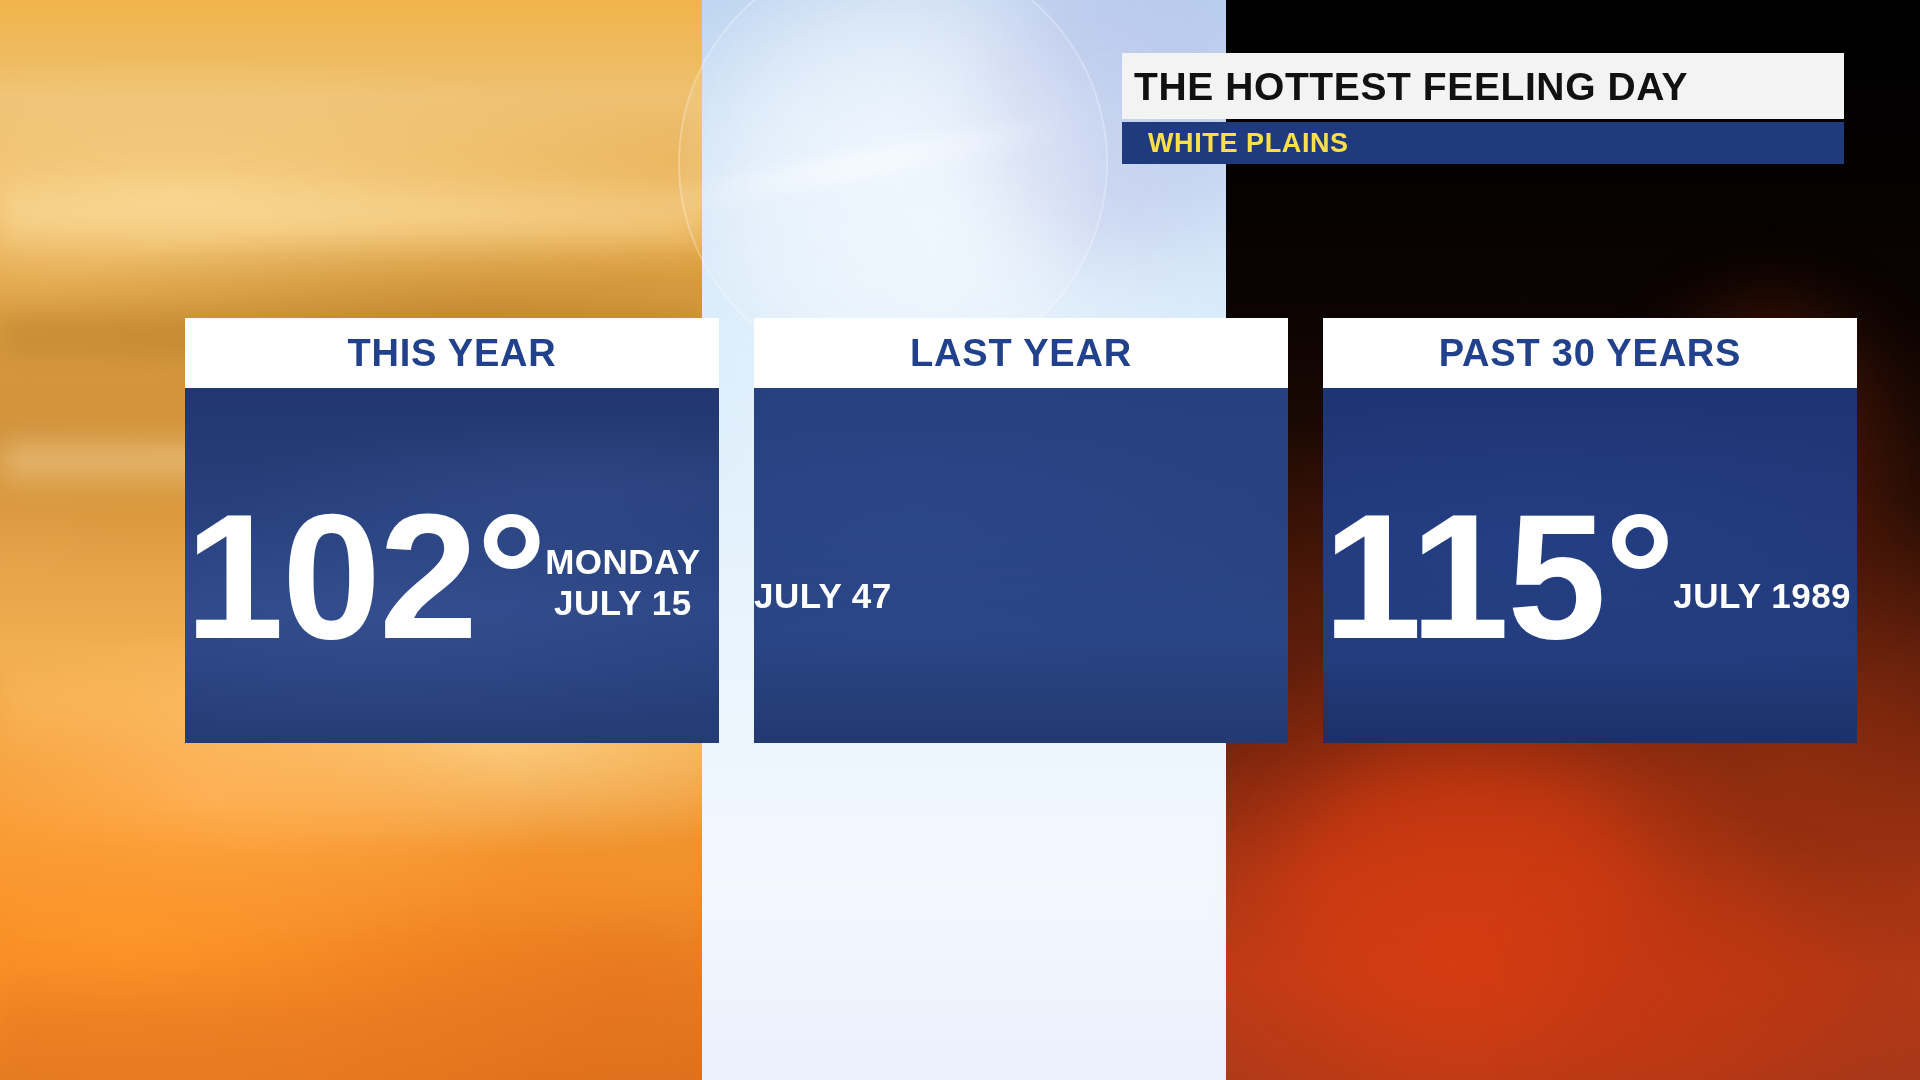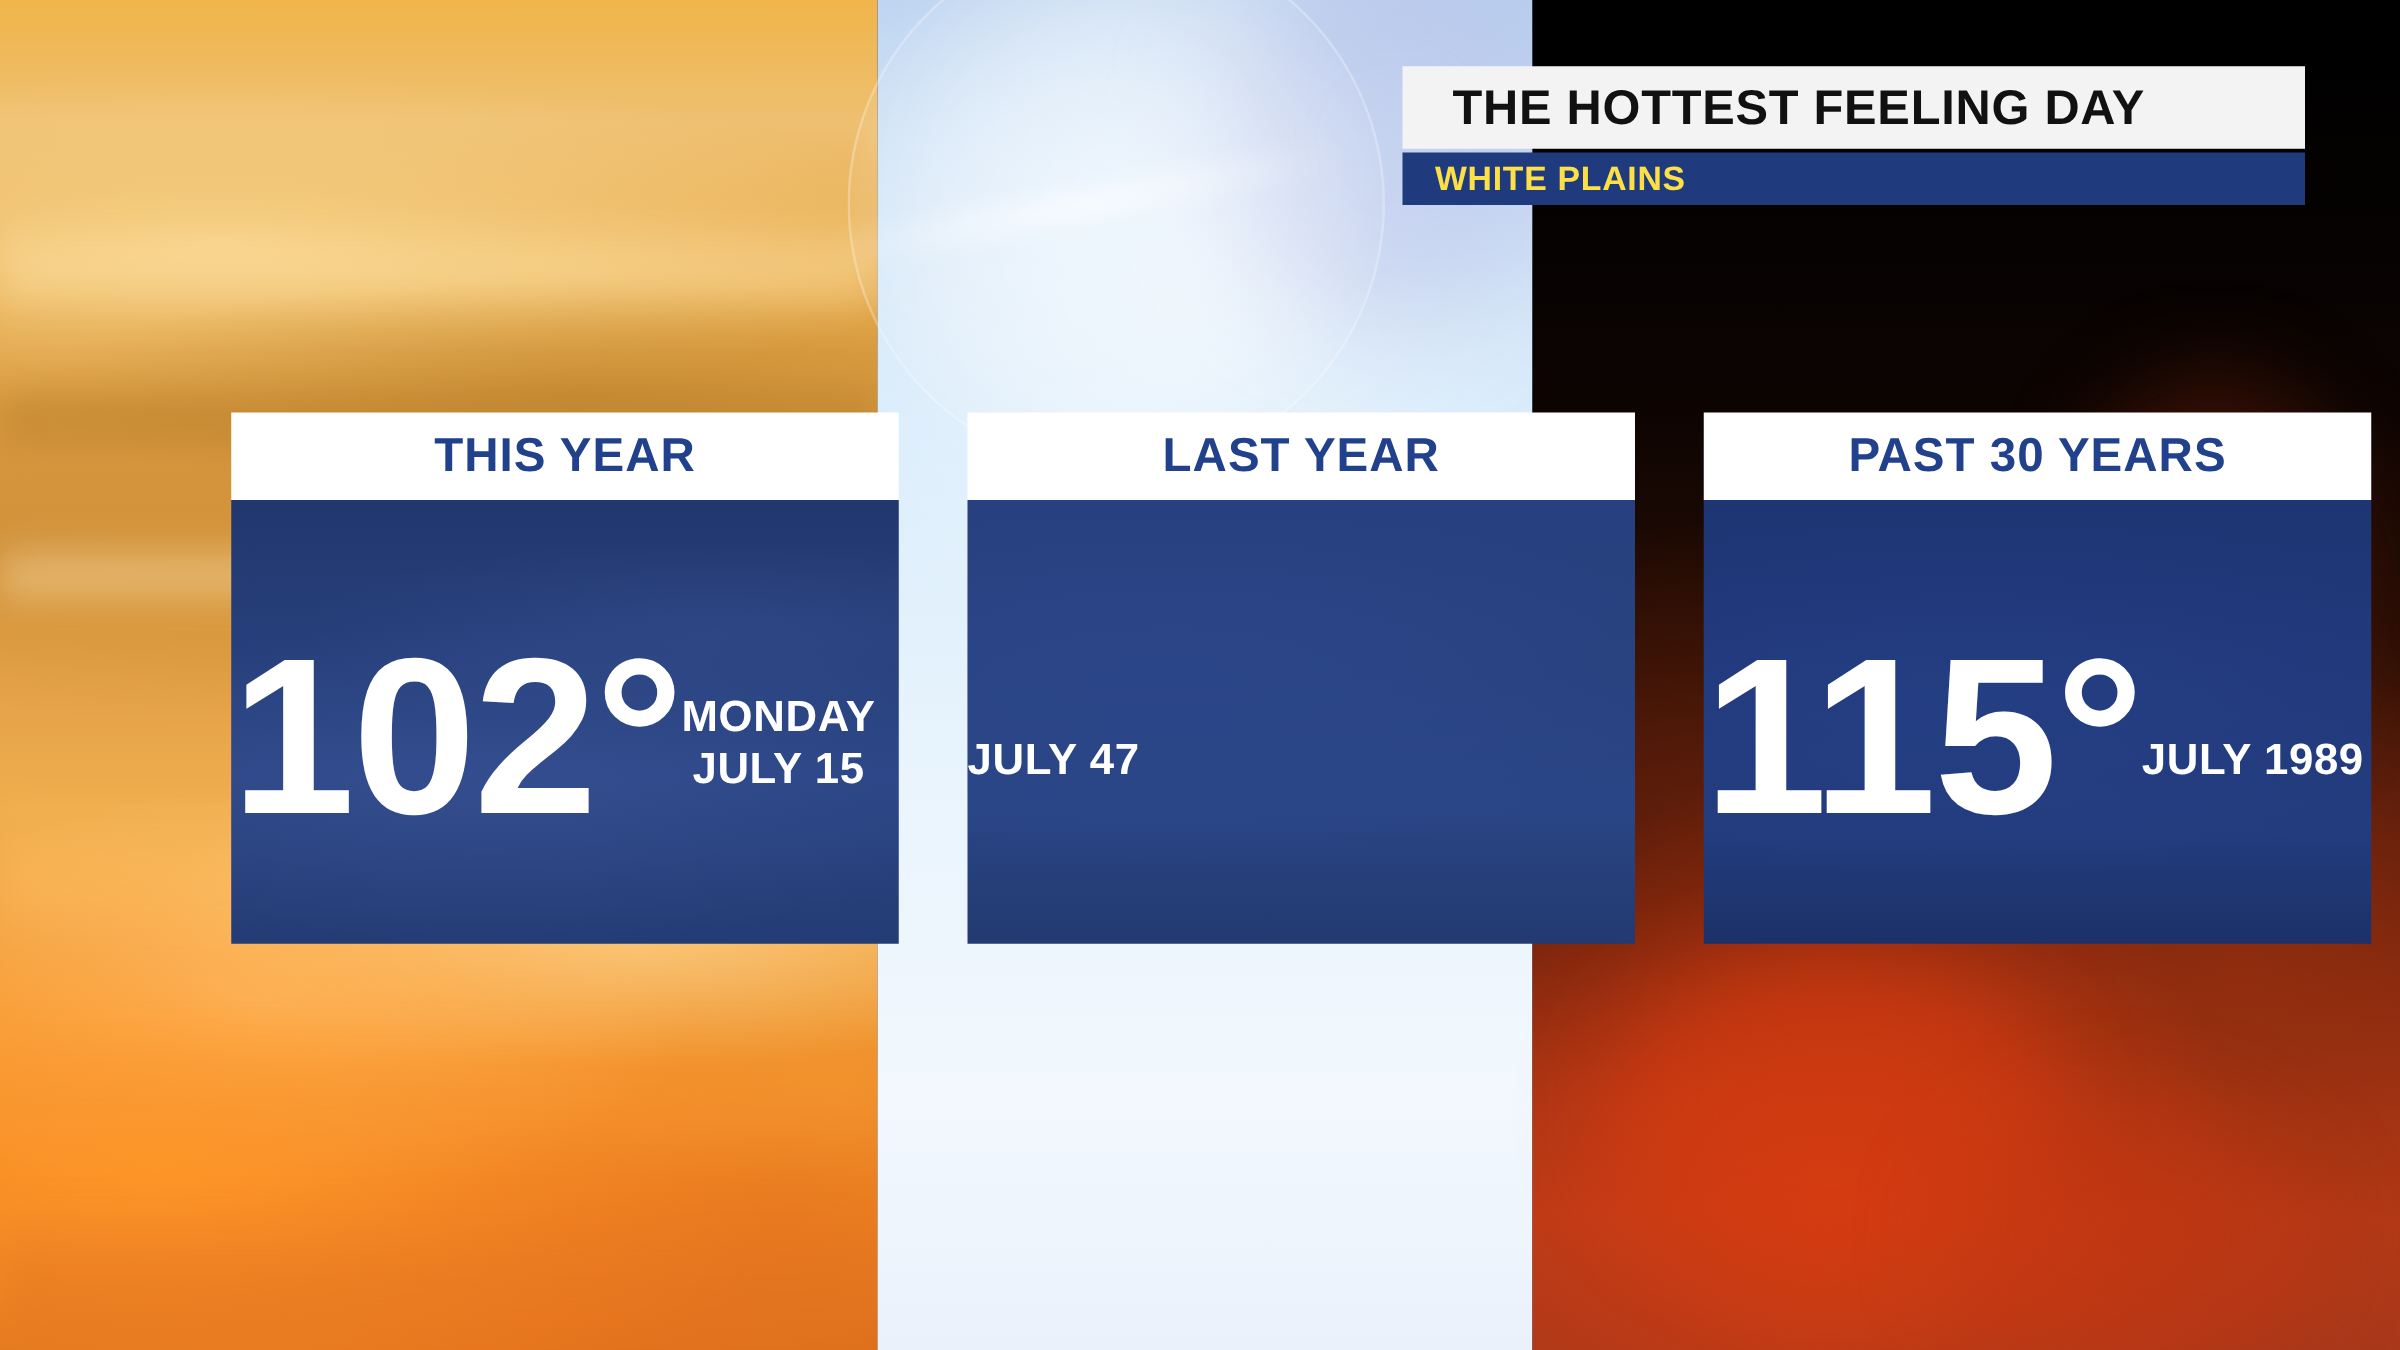--- a/index.html
+++ b/index.html
@@ -57,30 +57,30 @@
       linear-gradient(180deg,
         #000000 0%, #050201 18%, #0d0402 30%, #1b0903 40%,
         #2d0f05 50%, #47170a 58%, #661f0c 66%, #8a2a10 74%,
         #a63415 82%, #b83a18 90%, #a8381a 100%);
   }
   .ember{position:absolute;filter:blur(34px);border-radius:50%;}
 
   
   .titleblock{position:absolute;left:1122px;top:53px;width:722px;}
   .title-main{background:#f3f3f3;height:66px;display:flex;align-items:center;
-    padding:0 22px 0 40px;box-sizing:border-box;}
+    padding:0 22px 0 12px;box-sizing:border-box;}
   .title-main .txt{color:#111;font-size:39px;font-weight:bold;letter-spacing:.6px;
     white-space:nowrap;line-height:1;}
   .title-sub{background:#1f3b7d;height:42px;display:flex;align-items:center;
     padding:0 26px;box-sizing:border-box;margin-top:3px;}
   .title-sub .txt{color:#fde047;font-size:27px;font-weight:bold;letter-spacing:.6px;
     white-space:nowrap;line-height:1;}
 
   
-  .panels{position:absolute;left:168px;top:330px;display:flex;gap:55px;padding-left:17px;}
+  .panels{position:absolute;left:168px;top:318px;display:flex;gap:35px;padding-left:17px;}
   .panel{width:534px;}
   .panel-head{background:#fff;height:70px;display:flex;align-items:center;
     justify-content:center;}
   .panel-head .txt{color:#21418c;font-size:38px;font-weight:bold;letter-spacing:.8px;
     line-height:1;white-space:nowrap;}
   .panel-body{height:355px;position:relative;display:flex;flex-direction:row;
     align-items:center;justify-content:flex-start;overflow:hidden;}
   .panel-body.p1{background:
       radial-gradient(130% 55% at 38% 64%, rgba(60,84,150,.55) 0%, rgba(60,84,150,0) 66%),
       radial-gradient(90% 30% at 72% 30%, rgba(56,80,146,.45) 0%, rgba(56,80,146,0) 70%),

